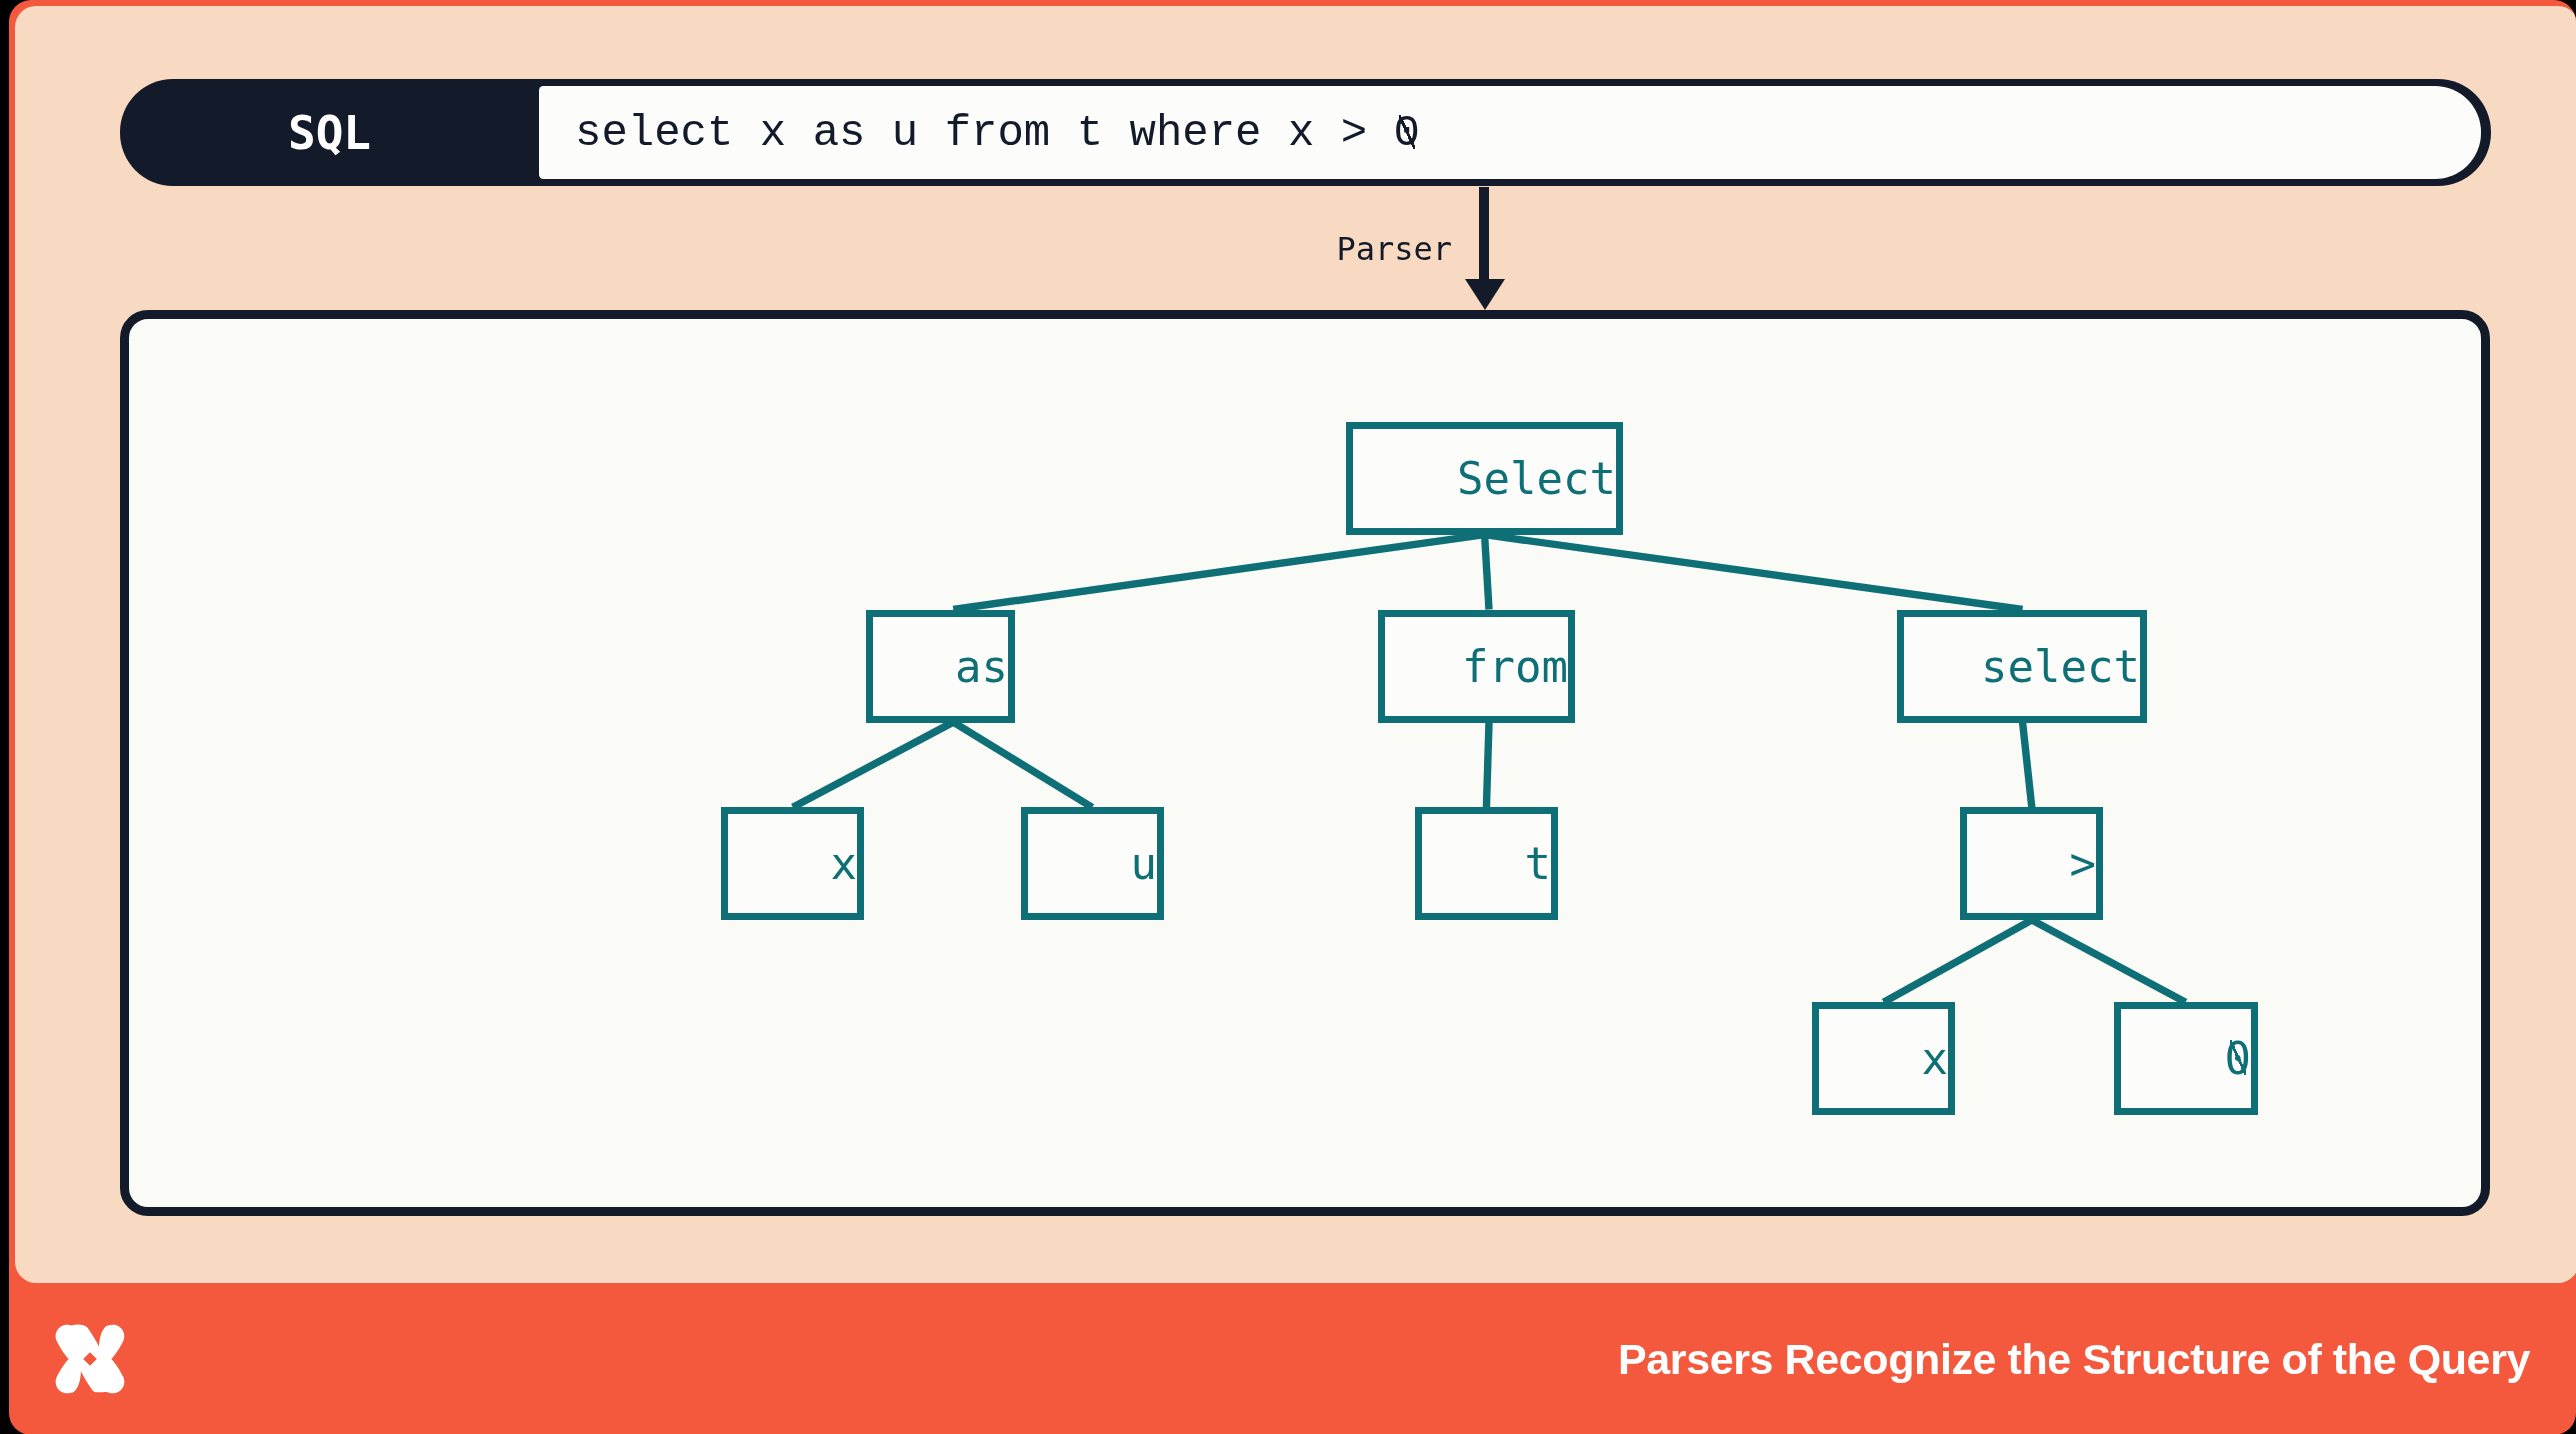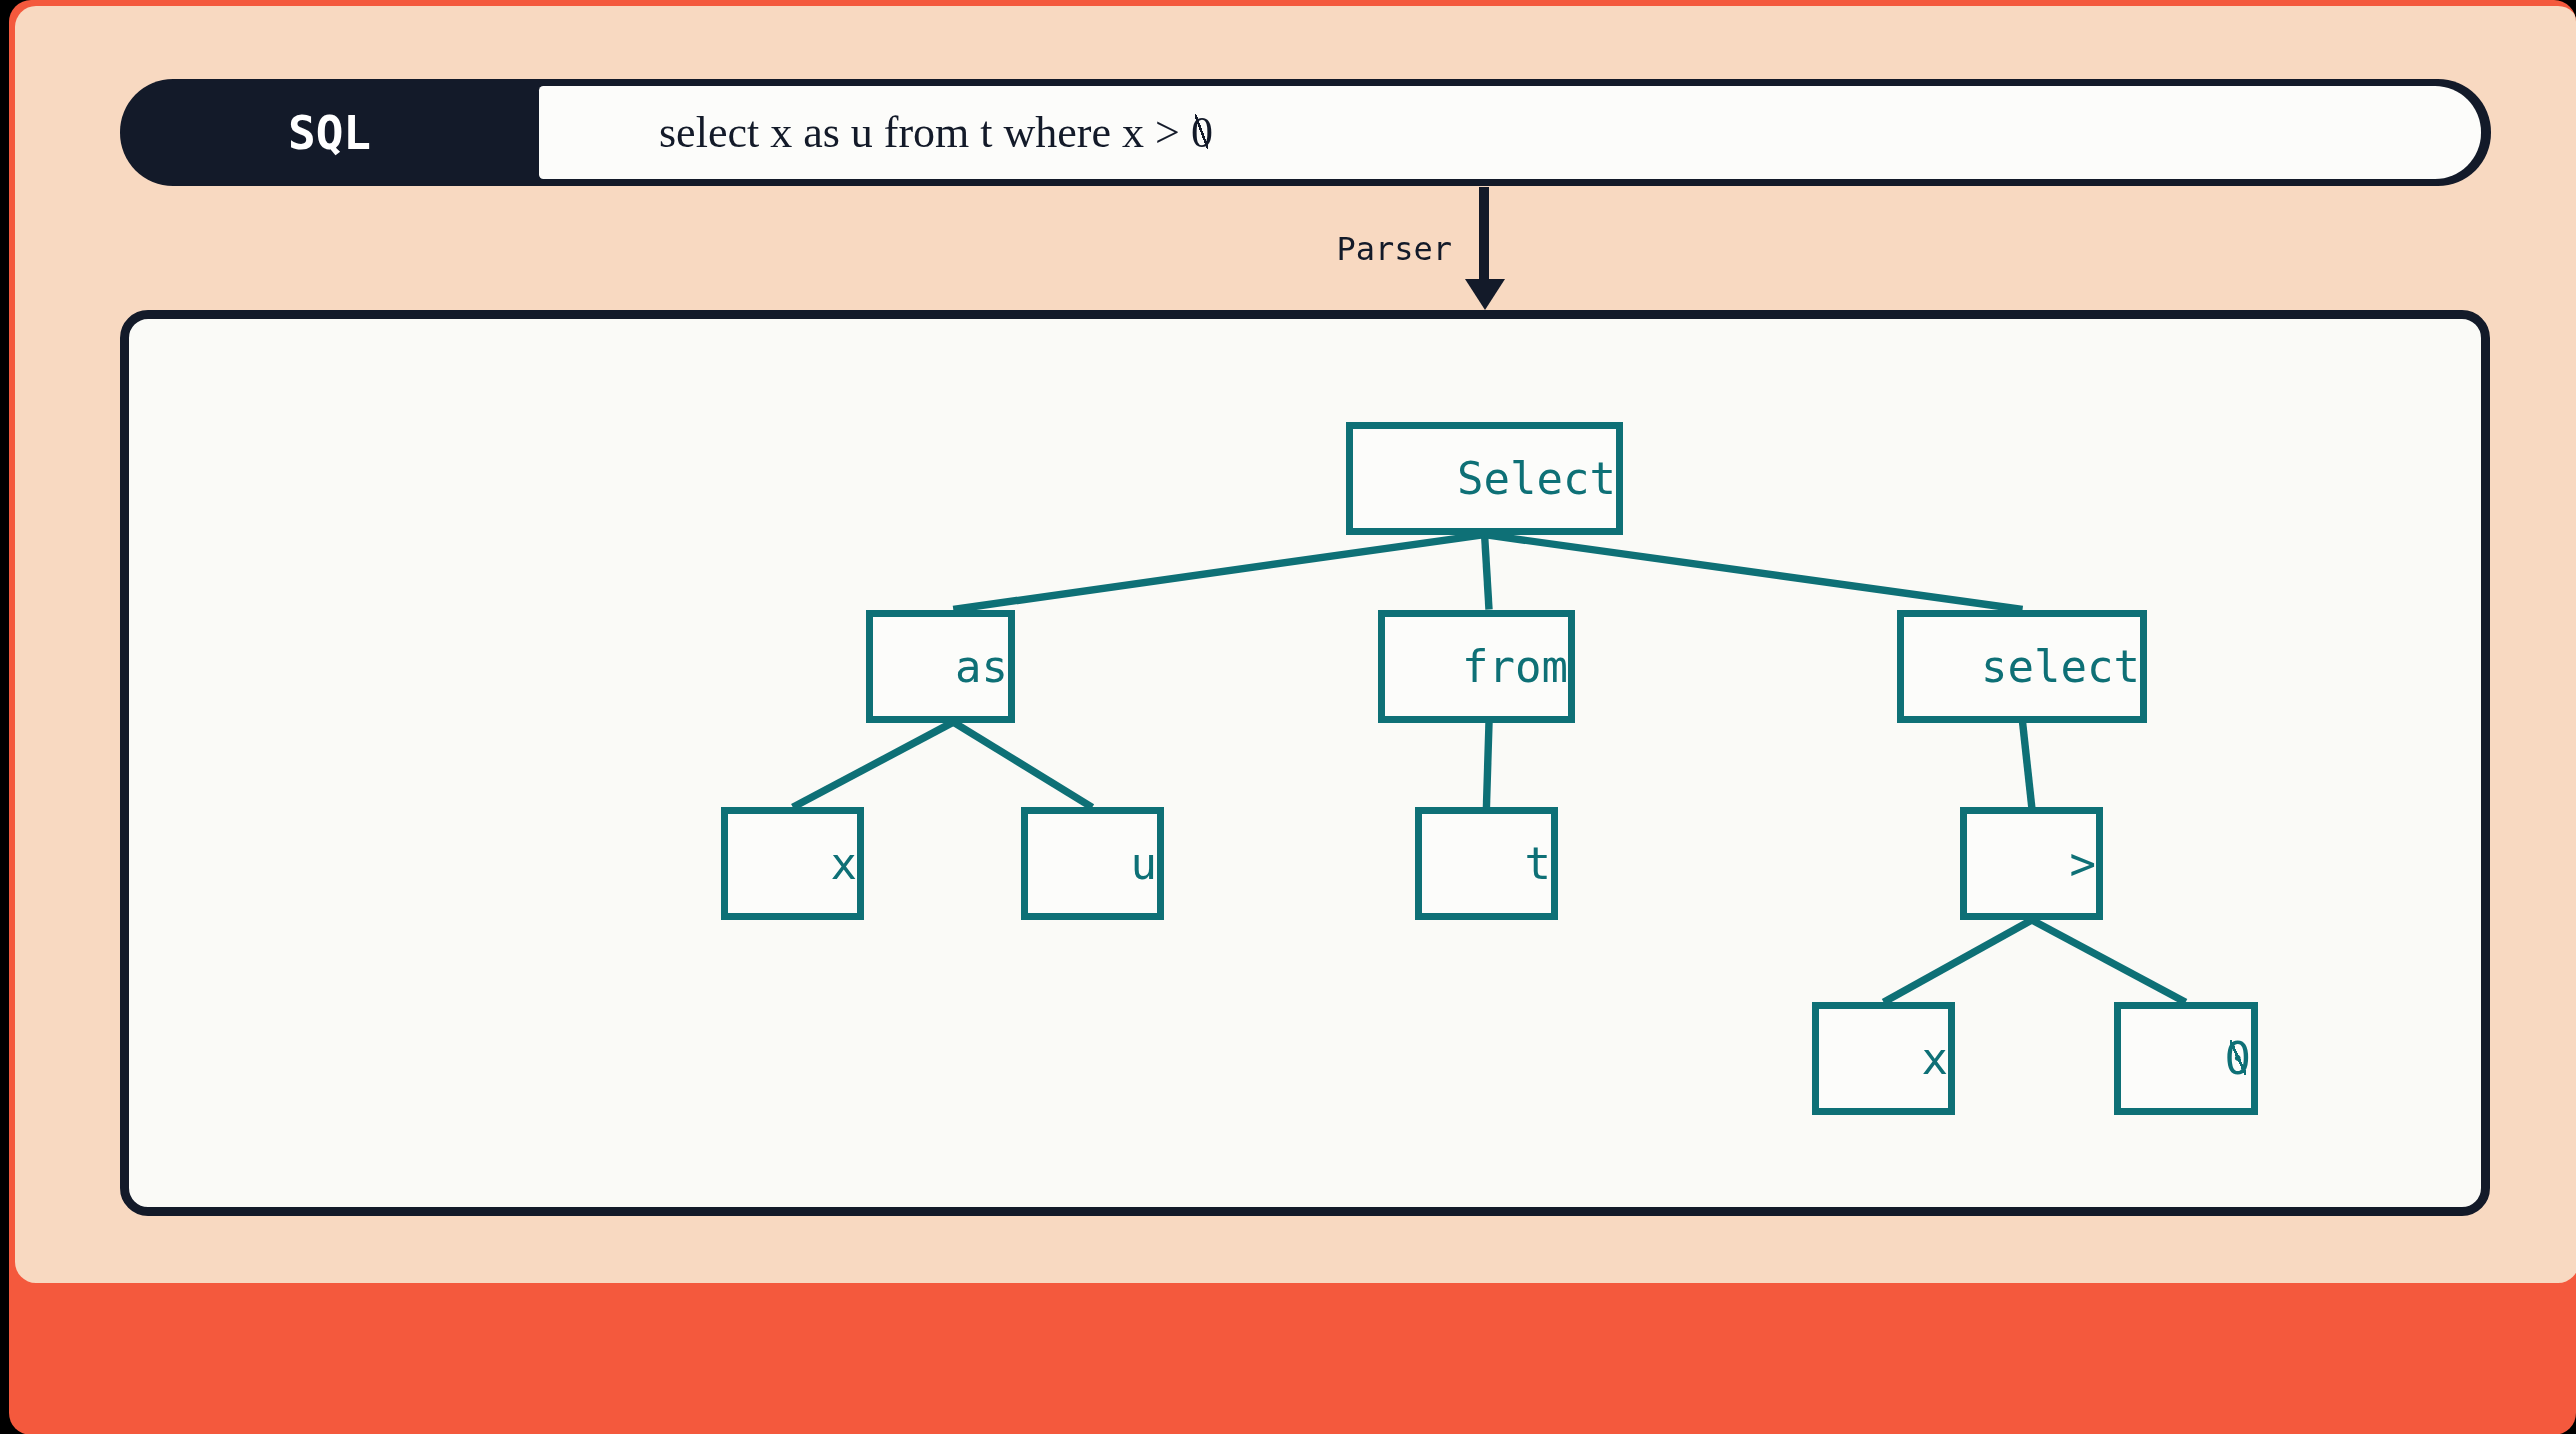--- a/index.html
+++ b/index.html
@@ -17,22 +17,22 @@
 
   
   .sql-pill{position:absolute;left:105px;top:73px;width:2371px;height:107px;
             background:var(--navy);border-radius:53px;overflow:hidden;}
   .pill-label{position:absolute;left:0;top:0;bottom:0;width:419px;
               display:flex;align-items:center;justify-content:center;
               color:#fff;font-weight:700;font-size:46px;
               font-family:"DejaVu Sans Mono",monospace;}
   .pill-field{position:absolute;left:419px;top:7.4px;bottom:7.4px;right:9.6px;
               background:var(--boxwhite);border-radius:4.4px 46px 46px 4.4px;
-              display:flex;align-items:center;padding-left:120px;box-sizing:border-box;
-              color:var(--navy);font-size:44px;font-family:Liberation Serif, serif;
+              display:flex;align-items:center;padding-left:36px;box-sizing:border-box;
+              color:var(--navy);font-size:44px;font-family:Liberation Mono, monospace;
               white-space:pre;}
 
   
   .parser-label{position:absolute;left:1141px;top:224px;width:296px;text-align:right;
                 color:var(--navy);font-size:32px;}
   .arrow-stem{position:absolute;left:1464px;top:181px;width:10.4px;height:96px;background:var(--navy);}
   .arrow-head{position:absolute;left:1450px;top:273px;width:0;height:0;
               border-left:20px solid transparent;border-right:20px solid transparent;
               border-top:31px solid var(--navy);}
 
@@ -117,14 +117,38 @@
           <div class="node" style="left: 1683px; top: 683px; width: 143px; height: 113px;">
             <span>x</span>
           </div>
           <div class="node" style="left: 1985px; top: 683px; width: 144px; height: 113px;">
             <span class="slashed">0</span>
           </div>
         </div>
     </div>
   </div>
 
+  <div class="footer">
+    <svg class="logo" viewBox="0 0 100 100">
+      <path fill="#ffffff" fill-rule="evenodd" d="
+        M 26 6
+        C 32 4 40 4 46 8
+        C 52 16 58 26 62 34
+        C 62 26 64 14 70 8
+        C 71 7 72 6 74 6
+        C 87 1 99 13 94 26
+        C 90 34 84 44 78 50
+        C 84 56 90 66 94 74
+        C 99 87 87 99 74 94
+        C 68 92 60 96 54 92
+        C 48 84 42 74 38 66
+        C 38 74 36 86 30 92
+        C 29 93 28 94 26 94
+        C 13 99 1 87 6 74
+        C 10 66 16 56 22 50
+        C 16 44 10 34 6 26
+        C 1 13 13 1 26 6 Z
+        M 50 41 L 59 50 L 50 59 L 41 50 Z"></path>
+    </svg>
+    <div class="footer-title">Parsers Recognize the Structure of the Query</div>
+  </div>
 </div>
 
 
 </body></html>

